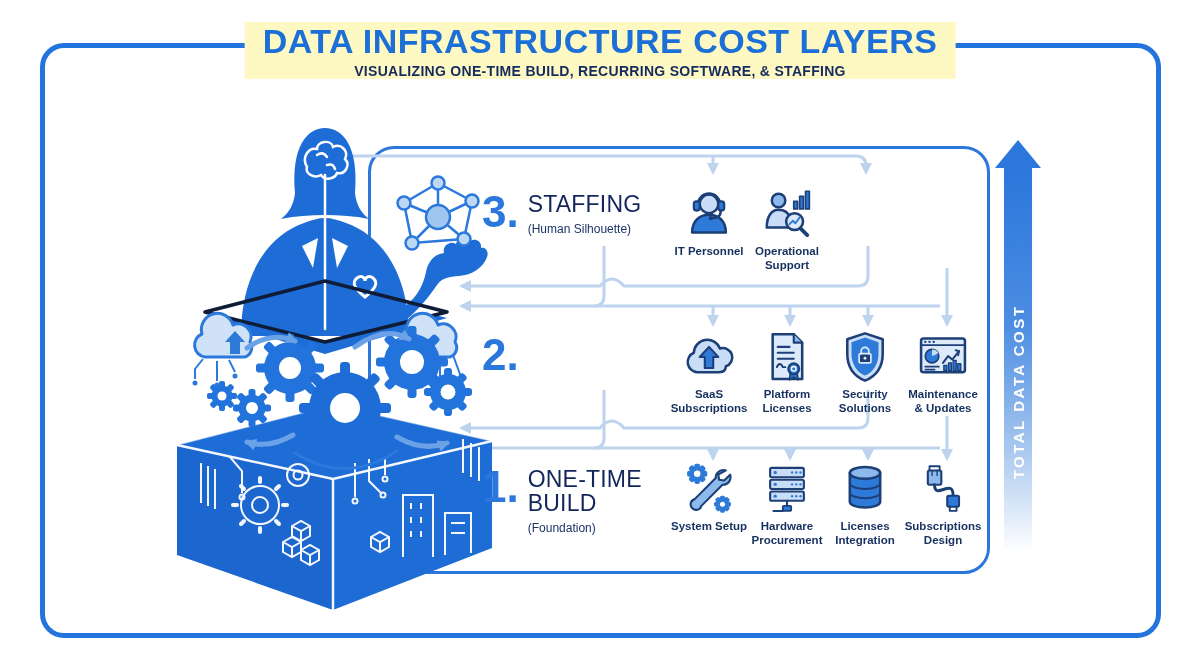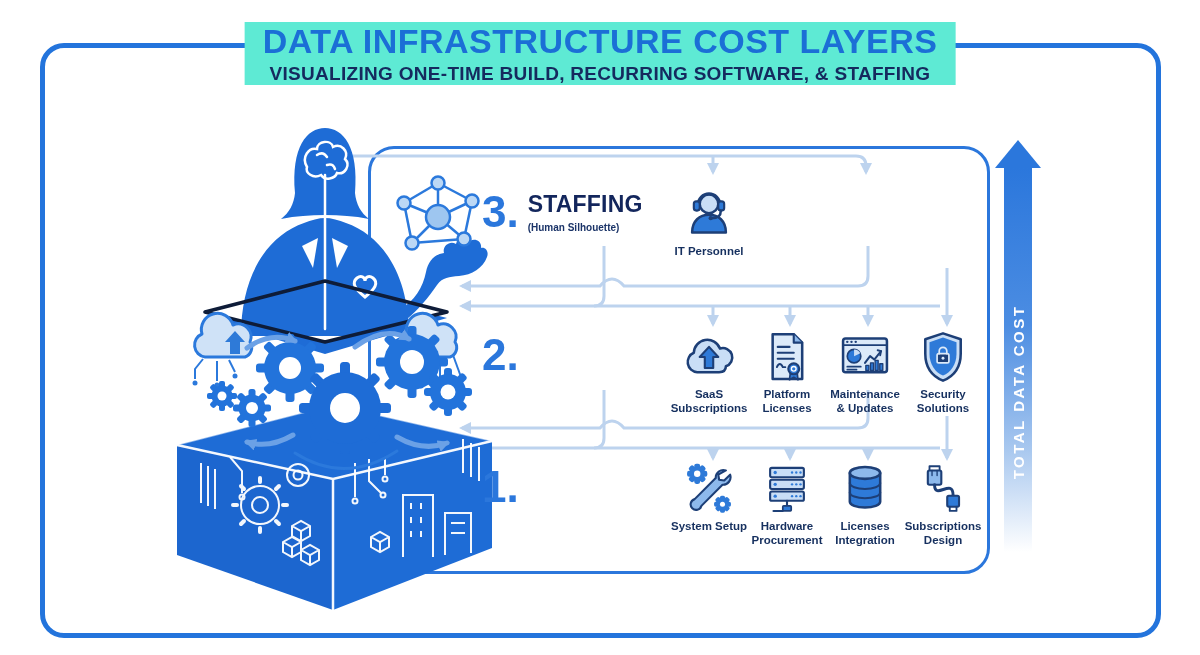--- a/index.html
+++ b/index.html
@@ -3,34 +3,34 @@
 <meta charset="utf-8">
 <style>
   * { margin:0; padding:0; box-sizing:border-box; }
   body { background:#e8e8e8; font-family:"Liberation Sans", sans-serif; }
   .canvas { position:relative; width:1200px; height:655px; background:#fff; overflow:hidden; margin:0 auto; }
 
   .frame { position:absolute; left:40px; top:43px; width:1121px; height:595px;
            border:5px solid #2374dc; border-radius:24px; z-index:1; }
 
   .title-block { position:absolute; left:50%; top:22px; transform:translateX(-50%);
-                 background:#5eead4; padding:0 18px; text-align:center; z-index:5; white-space:nowrap; }
+                 background:#fef9c3; padding:0 18px; text-align:center; z-index:5; white-space:nowrap; }
   .title-block h1 { font-size:34px; font-weight:800; color:#1b6fd6; letter-spacing:.5px; line-height:1.15; }
-  .title-block h2 { font-size:19px; font-weight:800; color:#152a5e; letter-spacing:.3px; margin-top:2px; }
+  .title-block h2 { font-size:14px; font-weight:800; color:#152a5e; letter-spacing:.3px; margin-top:2px; }
 
   .panel { position:absolute; left:368px; top:146px; width:622px; height:428px;
            border:3px solid #2b77dc; border-radius:26px; z-index:2; }
 
   .connectors { position:absolute; left:0; top:0; z-index:3; pointer-events:none; }
 
   .layer { position:absolute; left:482px; width:500px; display:flex; z-index:4; }
   .layer-head { width:188px; display:flex; padding-top:10px; }
   .layer-num { font-size:44px; font-weight:800; color:#2b77dc; line-height:.85; margin-right:9px; }
-  .layer-title { font-size:23px; font-weight:700; color:#13265c; line-height:1.04; max-width:150px; letter-spacing:.2px; }
-  .layer-note { font-size:10px; font-weight:700; color:#1b3468; margin-top:5px; }
+  .layer-title { font-size:23px; font-weight:400; color:#13265c; line-height:1.04; max-width:150px; letter-spacing:.2px; }
+  .layer-note { font-size:12px; font-weight:400; color:#1b3468; margin-top:5px; }
   .items { display:flex; width:312px; }
   .item { width:78px; text-align:center; }
   .item-icon { height:58px; display:flex; align-items:flex-end; justify-content:center; }
   .item-icon svg { display:block; }
   .item-label { font-size:11.5px; font-weight:700; color:#16305f; line-height:1.18; margin-top:4px; }
 
   .cost-arrow { position:absolute; left:995px; top:140px; width:46px; height:425px; z-index:2; }
   .cost-arrow .head { width:0; height:0; margin:0 auto;
        border-left:23px solid transparent; border-right:23px solid transparent;
        border-bottom:28px solid #2b77dc; }
@@ -305,20 +305,37 @@
             <circle cx="32" cy="20" r="11" fill="#c9def6" stroke="#1d3f77" stroke-width="3"></circle>
             <path d="M19,21 a13,13 0 0 1 26,0" fill="none" stroke="#1d3f77" stroke-width="3.5"></path>
             <rect x="14" y="17" width="7" height="11" rx="3" fill="#2e7ad8" stroke="#1d3f77" stroke-width="2.5"></rect>
             <rect x="43" y="17" width="7" height="11" rx="3" fill="#2e7ad8" stroke="#1d3f77" stroke-width="2.5"></rect>
             <path d="M46,28 q0,9 -11,9" fill="none" stroke="#1d3f77" stroke-width="3"></path>
             <circle cx="34" cy="37" r="2.5" fill="#1d3f77"></circle>
           </svg>
         </div>
         <div class="item-label">IT Personnel</div>
       </div>
+      <div class="item">
+        <div class="item-icon">
+          <svg width="54" height="54" viewBox="0 0 64 64" stroke-linejoin="round" stroke-linecap="round">
+            <g fill="#2e7ad8" stroke="#1d3f77" stroke-width="2">
+              <rect x="40" y="17" width="4.5" height="9"></rect>
+                <rect x="47" y="11" width="4.5" height="15"></rect>
+                <rect x="54" y="5" width="4.5" height="21"></rect>
+            </g>
+            <circle cx="22" cy="16" r="8" fill="#8db9ec" stroke="#1d3f77" stroke-width="3"></circle>
+            <path d="M8,48 C8,34 14,27 22,27 C29,27 34,31 36,37 L36,48 Z" fill="#c9def6" stroke="#1d3f77" stroke-width="3"></path>
+            <circle cx="41" cy="41" r="10" fill="#dceaf9" stroke="#1d3f77" stroke-width="3"></circle>
+            <path d="M35,44 l4,-4 3,3 5,-7" fill="none" stroke="#2e7ad8" stroke-width="2.2"></path>
+            <line x1="48" y1="49" x2="56" y2="57" stroke="#1d3f77" stroke-width="4.5"></line>
+          </svg>
+        </div>
+        <div class="item-label">Operational Support</div>
+      </div>
     </div>
   </div>
 
   <div class="layer" style="top:326px">
     <div class="layer-head">
       <div class="layer-num">2.</div>
     </div>
     <div class="items">
       <div class="item">
         <div class="item-icon">
@@ -337,20 +354,32 @@
             <line x1="21" y1="20" x2="35" y2="20" stroke="#1d3f77" stroke-width="2.5"></line>
             <line x1="21" y1="27" x2="40" y2="27" stroke="#1d3f77" stroke-width="2.5"></line>
             <line x1="21" y1="34" x2="40" y2="34" stroke="#1d3f77" stroke-width="2.5"></line>
             <path d="M20,44 c2,-5 5,-5 7,0 l3,0" fill="none" stroke="#1d3f77" stroke-width="2.2"></path>
             <path d="M36,50 l-1,9 5,-3 5,3 -1,-9" fill="#2e7ad8" stroke="#1d3f77" stroke-width="2"></path>
             <circle cx="40" cy="46" r="6.5" fill="#2e7ad8" stroke="#1d3f77" stroke-width="2.5"></circle>
             <circle cx="40" cy="46" r="2.8" fill="none" stroke="#fff" stroke-width="1.6"></circle>
           </svg>
         </div>
         <div class="item-label">Platform Licenses</div>
+      </div>
+      <div class="item">
+        <div class="item-icon">
+          <svg width="54" height="54" viewBox="0 0 64 64" stroke-linejoin="round" stroke-linecap="round">
+            <path d="M32,4 L53,11 V28 C53,45 44,55 32,60 C20,55 11,45 11,28 V11 Z" fill="#c9def6" stroke="#1d3f77" stroke-width="3"></path>
+            <path d="M32,9 L48,14.5 V28 C48,41 41,50 32,54 C23,50 16,41 16,28 V14.5 Z" fill="#2e7ad8"></path>
+            <rect x="25" y="28" width="14" height="11" rx="2" fill="#1d3f77" stroke="#dceaf9" stroke-width="2"></rect>
+            <path d="M27.5,28 v-3 a4.5,4.5 0 0 1 9,0 v3" fill="none" stroke="#dceaf9" stroke-width="2"></path>
+            <circle cx="32" cy="33.5" r="1.7" fill="#dceaf9"></circle>
+          </svg>
+        </div>
+        <div class="item-label">Security Solutions</div>
       </div>
       <div class="item">
         <div class="item-icon">
           <svg width="54" height="54" viewBox="0 0 64 64" stroke-linejoin="round" stroke-linecap="round">
             <rect x="6" y="10" width="52" height="40" rx="3" fill="#dceaf9" stroke="#1d3f77" stroke-width="3"></rect>
             <line x1="6" y1="18" x2="58" y2="18" stroke="#1d3f77" stroke-width="2.2"></line>
             <circle cx="11" cy="14" r="1.4" fill="#1d3f77"></circle>
               <circle cx="16" cy="14" r="1.4" fill="#1d3f77"></circle>
               <circle cx="21" cy="14" r="1.4" fill="#1d3f77"></circle>
             <circle cx="19" cy="31" r="8" fill="#2e7ad8" stroke="#1d3f77" stroke-width="2"></circle>
@@ -362,38 +391,30 @@
             <g fill="#2e7ad8" stroke="#1d3f77" stroke-width="1.6">
               <rect x="33" y="42" width="3.6" height="6"></rect>
                 <rect x="38.5" y="39" width="3.6" height="9"></rect>
               <rect x="44" y="36" width="3.6" height="12"></rect>
                 <rect x="49.5" y="40" width="3.6" height="8"></rect>
             </g>
           </svg>
         </div>
         <div class="item-label">Maintenance &amp; Updates</div>
       </div>
-      <div class="item">
-        <div class="item-icon">
-          <svg width="54" height="54" viewBox="0 0 64 64" stroke-linejoin="round" stroke-linecap="round">
-            <path d="M32,4 L53,11 V28 C53,45 44,55 32,60 C20,55 11,45 11,28 V11 Z" fill="#c9def6" stroke="#1d3f77" stroke-width="3"></path>
-            <path d="M32,9 L48,14.5 V28 C48,41 41,50 32,54 C23,50 16,41 16,28 V14.5 Z" fill="#2e7ad8"></path>
-            <rect x="25" y="28" width="14" height="11" rx="2" fill="#1d3f77" stroke="#dceaf9" stroke-width="2"></rect>
-            <path d="M27.5,28 v-3 a4.5,4.5 0 0 1 9,0 v3" fill="none" stroke="#dceaf9" stroke-width="2"></path>
-            <circle cx="32" cy="33.5" r="1.7" fill="#dceaf9"></circle>
-          </svg>
-        </div>
-        <div class="item-label">Security Solutions</div>
-      </div>
     </div>
   </div>
 
   <div class="layer" style="top:458px">
     <div class="layer-head">
       <div class="layer-num">1.</div>
+      <div>
+        <div class="layer-title">ONE-TIME BUILD</div>
+        <div class="layer-note">(Foundation)</div>
+      </div>
     </div>
     <div class="items">
       <div class="item">
         <div class="item-icon">
           <svg width="54" height="54" viewBox="0 0 64 64" stroke-linejoin="round" stroke-linecap="round">
             <g transform="translate(18,14)">
                 <g fill="#2e7ad8">
               <rect x="-3.5" y="-12" width="7" height="24" rx="2.5"></rect>
               <rect x="-3.5" y="-12" width="7" height="24" rx="2.5" transform="rotate(45)"></rect>
               <rect x="-3.5" y="-12" width="7" height="24" rx="2.5" transform="rotate(90)"></rect>

